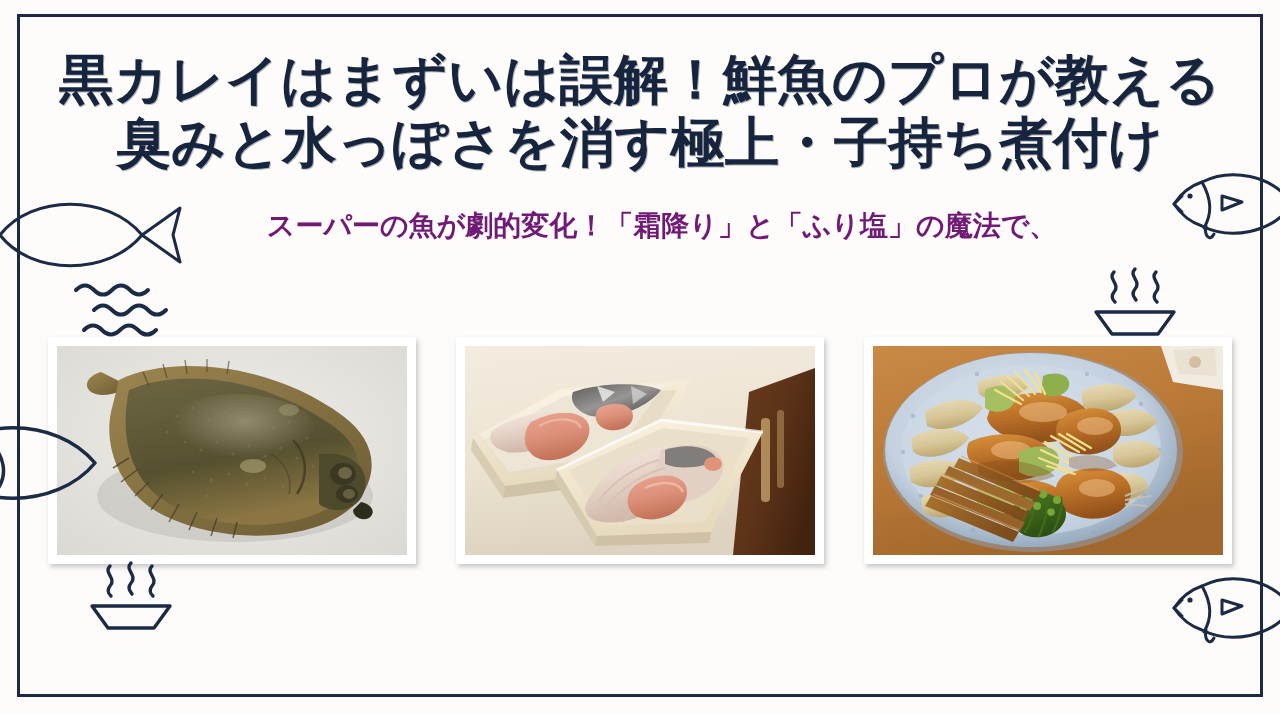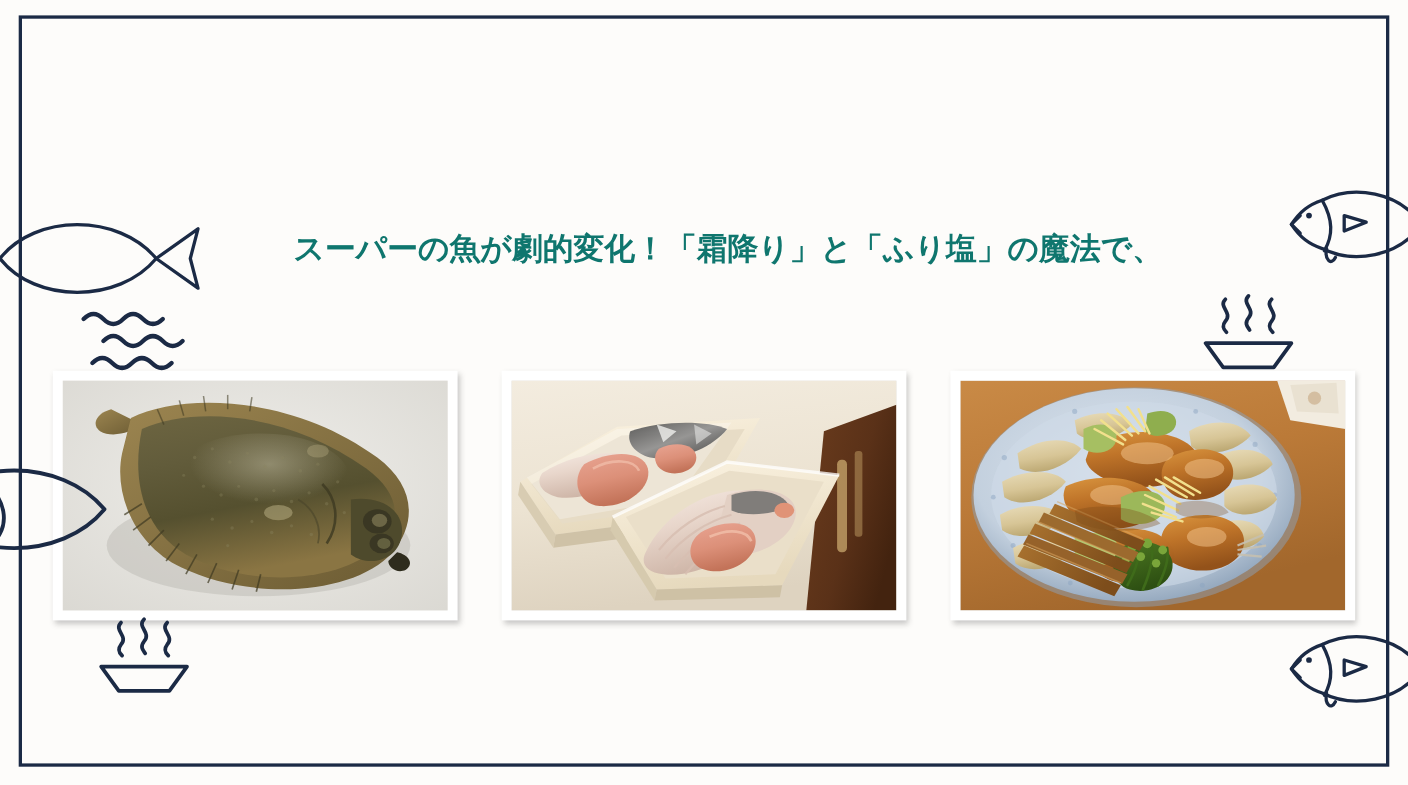--- a/index.html
+++ b/index.html
@@ -74,21 +74,21 @@
     left: 0;
     top: 205px;
     width: 1280px;
     text-align: center;
     z-index: 4;
   }
   .subhead .line {
     font-size: 28px;
     line-height: 42px;
     font-weight: 700;
-    color: #0f766e;
+    color: #701a75;
     white-space: nowrap;
     padding-left: 44px;
   }
 
   
   .photo-strip {
     position: absolute;
     left: 48px;
     top: 337px;
     width: 1184px;
@@ -178,20 +178,24 @@
 
   <div class="doodle bowl-left">
     <svg width="86" height="72" viewBox="0 0 86 72" fill="none" stroke="#1b2a45" stroke-width="3.4" stroke-linecap="round" stroke-linejoin="round">
       <path d="M22 4 c -7 7, 7 12, 0 20 c -4 5, -1 8, 1 10"></path>
       <path d="M43 1 c -7 7, 7 12, 0 20 c -4 5, -1 8, 1 11"></path>
       <path d="M64 4 c -7 7, 7 12, 0 20 c -4 5, -1 8, 1 10"></path>
       <path d="M4 44 L 82 44 L 66 66 L 20 66 Z"></path>
     </svg>
   </div>
 
+  <div class="headline">
+    <div class="line">黒カレイはまずいは誤解！鮮魚のプロが教える</div>
+    <div class="line">臭みと水っぽさを消す極上・子持ち煮付け</div>
+  </div>
 
   <div class="subhead">
     <div class="line">スーパーの魚が劇的変化！「霜降り」と「ふり塩」の魔法で、</div>
   </div>
 
   <div class="photo-strip">
 
     <div class="photo-card">
       <div class="photo-inner">
         <svg viewBox="0 0 350 209" preserveAspectRatio="xMidYMid slice" role="img">

